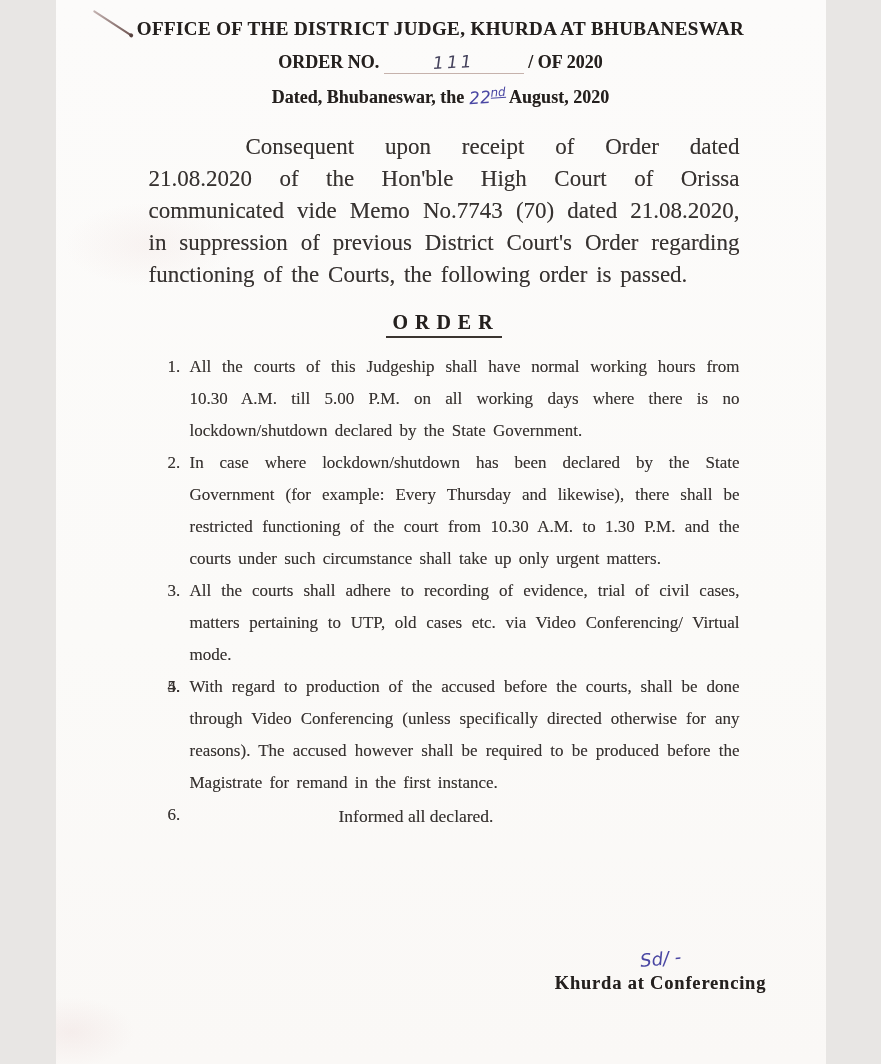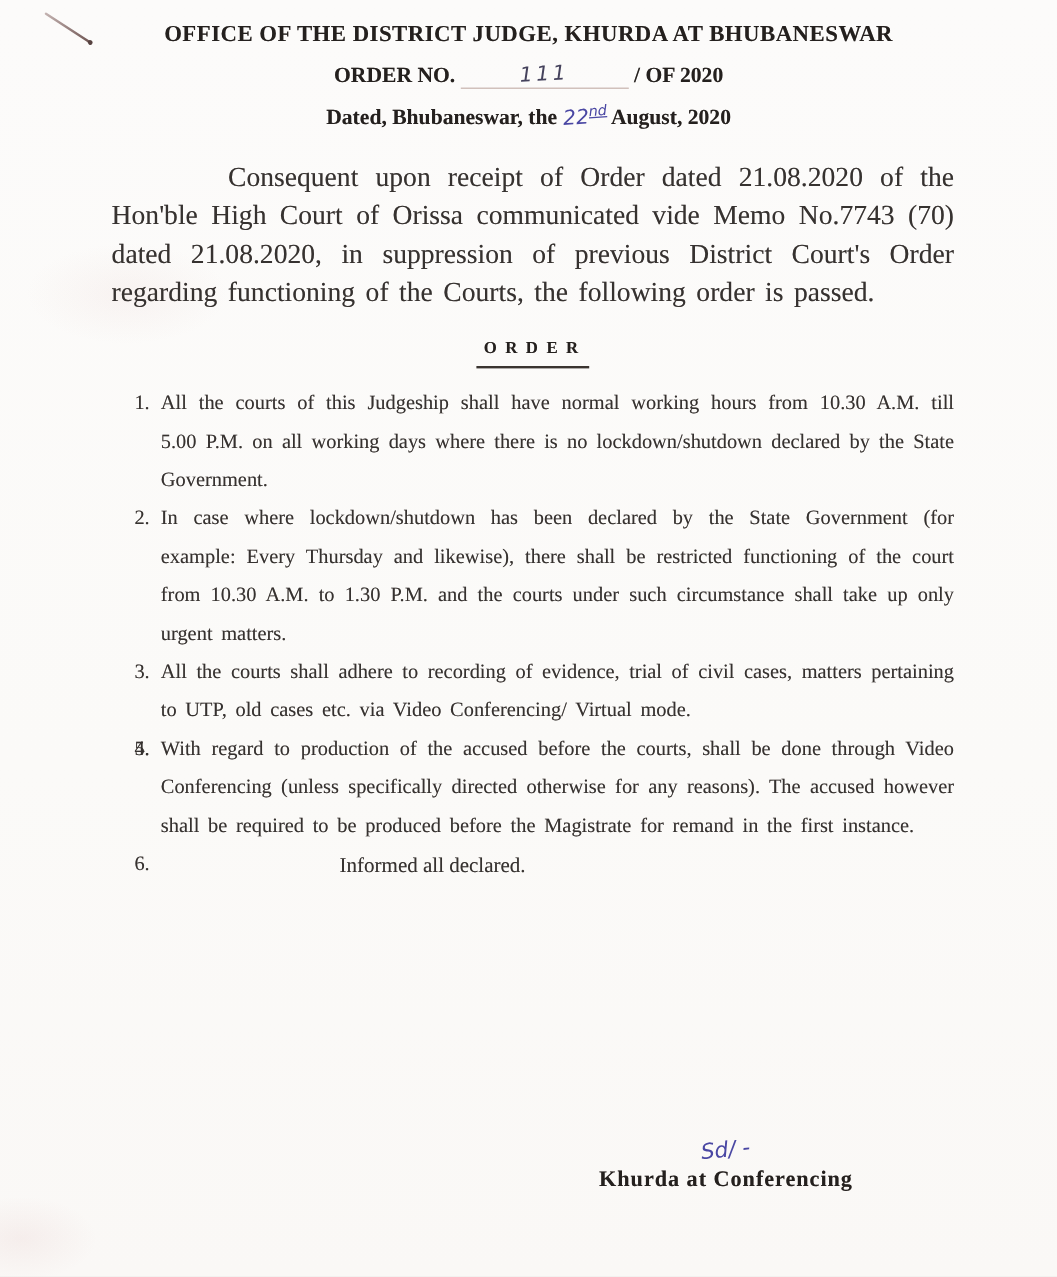--- a/index.html
+++ b/index.html
@@ -1,21 +1,21 @@
 <!DOCTYPE html>
 <html><head>
 <meta charset="utf-8">
 <style>
   * { margin: 0; padding: 0; box-sizing: border-box; }
   html, body { background: #e8e6e4; }
   body { font-family: "Liberation Serif", serif; }
 
   .page {
     position: relative;
-    width: 881px;
+    width: 770px;
     height: 1064px;
     margin: 0 auto;
     overflow: hidden;
     color: #363230;
     background:
       radial-gradient(ellipse 120px 60px at 12% 23%, rgba(214,170,165,0.10), rgba(214,170,165,0) 70%),
       radial-gradient(ellipse 90px 50px at 2% 97%, rgba(210,160,160,0.12), rgba(210,160,160,0) 70%),
       linear-gradient(180deg, #fcfbfa 0%, #fbfaf8 60%, #faf8f6 100%);
     text-shadow: 0 0 0.5px rgba(70,60,55,0.45);
   }
@@ -95,21 +95,21 @@
     font-size: 23px;
     line-height: 32px;
     text-align: justify;
     text-indent: 97px;
     word-spacing: 3px;
   }
 
   .order-heading-wrap { margin-top: 18px; text-align: center; }
   .order-heading {
     display: inline-block;
-    font-size: 14px;
+    font-size: 20px;
     font-weight: 700;
     letter-spacing: 7px;
     color: #24201e;
     border-bottom: 2.5px solid #3a3430;
     padding: 0 2px 1px 6px;
     line-height: 26px;
   }
 
   .order-list { margin-top: 13px; }
   .order-item {

